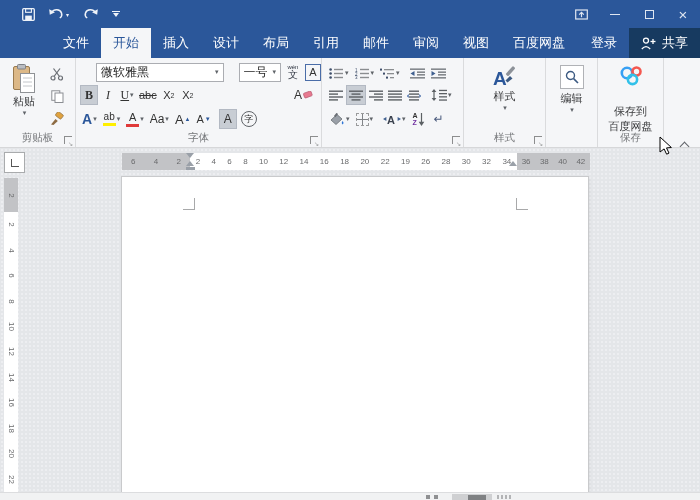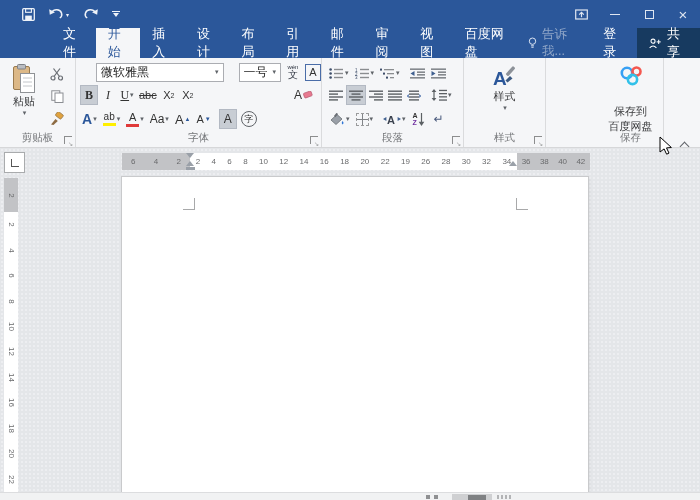--- a/index.html
+++ b/index.html
@@ -153,28 +153,20 @@
         <div class="tab">插入</div>
         <div class="tab">设计</div>
         <div class="tab">布局</div>
         <div class="tab">引用</div>
         <div class="tab">邮件</div>
         <div class="tab">审阅</div>
         <div class="tab">视图</div>
         <div class="tab">百度网盘</div>
       </div>
     <div class="tabrow-right">
-      <span class="tellme">
-        <svg class="icn" width="11" height="14" viewBox="0 0 11 14">
-            <circle cx="5.5" cy="4.8" r="3.9" fill="none" stroke="#dce5f4" stroke-width="1.2"></circle>
-            <line x1="3.8" y1="10.4" x2="7.2" y2="10.4" stroke="#dce5f4" stroke-width="1.2"></line>
-            <line x1="4.1" y1="12.2" x2="6.9" y2="12.2" stroke="#dce5f4" stroke-width="1.2"></line>
-          </svg>
-        <span class="txt">告诉我...</span>
-      </span>
       <span class="signin">登录</span>
       <span class="sharebox">
         <svg class="icn" width="15" height="13" viewBox="0 0 15 13">
             <circle cx="5" cy="3.6" r="2.5" fill="none" stroke="#fff" stroke-width="1.3"></circle>
             <path d="M0.8,12 Q5,7.4 9.2,12" fill="none" stroke="#fff" stroke-width="1.3"></path>
             <line x1="12" y1="2" x2="12" y2="7" stroke="#fff" stroke-width="1.3"></line>
             <line x1="9.5" y1="4.5" x2="14.5" y2="4.5" stroke="#fff" stroke-width="1.3"></line>
           </svg>
         <span>共享</span>
       </span>
@@ -437,38 +429,50 @@
           </span>
           <svg class="icn" width="7" height="13" viewBox="0 0 7 13">
               <rect x="2.9" y="0" width="1.2" height="9" fill="#5c6064"></rect>
               <polygon points="3.5,13 6.3,8.8 0.7,8.8" fill="#5c6064"></polygon>
             </svg>
         </div>
         <div class="rbtn pmark">
           <span>↵</span>
         </div>
       </div>
-      <div class="glabel">段落</div>
       <span class="launcher"></span>
     </div>
 
     <div class="rgroup" style="left:464px;width:82px;">
       <div class="bigbtn" style="position:absolute;left:0;right:0;top:7px;">
         <svg class="icn" width="26" height="24" viewBox="0 0 26 24">
             <text x="1" y="20" font-size="19" font-weight="bold" fill="#2b579a">A</text>
             <rect x="17" y="1" width="3.4" height="11" rx="1" transform="rotate(42 19 6)" fill="#8d9299"></rect>
             <polygon points="13.5,15.5 18,11 20.5,13.5 15.5,17.5" fill="#3c5a82"></polygon>
           </svg>
         <span>样式</span>
         <span class="dd">▾</span>
       </div>
       <div class="glabel">样式</div>
       <span class="launcher"></span>
     </div>
 
+    <div class="rgroup" style="left:546px;width:52px;">
+      <div class="bigbtn" style="position:absolute;left:0;right:0;top:7px;">
+        <span style="width:24px;height:24px;background:#fff;border:1px solid #b0b2b6;display:flex;align-items:center;justify-content:center;">
+          <svg class="icn" width="14" height="14" viewBox="0 0 14 14">
+              <circle cx="5.5" cy="5.5" r="4" fill="none" stroke="#3c5a82" stroke-width="1.4"></circle>
+              <line x1="8.6" y1="8.6" x2="13" y2="13" stroke="#3c5a82" stroke-width="1.6"></line>
+            </svg>
+        </span>
+        <span style="margin-top:2px;">编辑</span>
+        <span class="dd">▾</span>
+      </div>
+      <div class="glabel"></div>
+    </div>
 
     <div class="rgroup" style="left:598px;width:66px;">
       <div class="bigbtn" style="position:absolute;left:0;right:0;top:7px;">
         <svg class="icn" width="26" height="22" viewBox="0 0 26 22">
             <circle cx="9" cy="8" r="5.2" fill="none" stroke="#37a0f4" stroke-width="2.6"></circle>
             <circle cx="18.5" cy="6.5" r="4" fill="none" stroke="#f4574f" stroke-width="2.6"></circle>
             <circle cx="14.5" cy="14.5" r="4.6" fill="none" stroke="#32c1e9" stroke-width="2.6"></circle>
           </svg>
         <span style="margin-top:17px;">保存到</span>
         <span>百度网盘</span>

